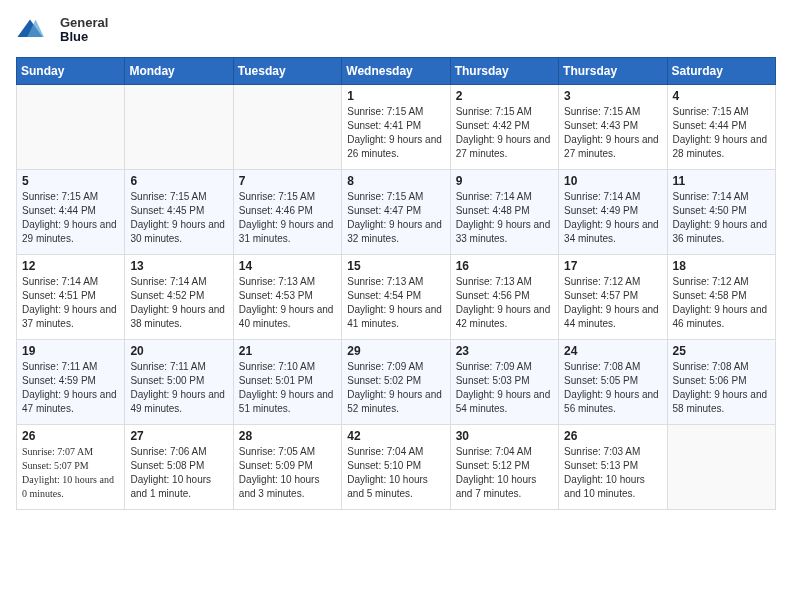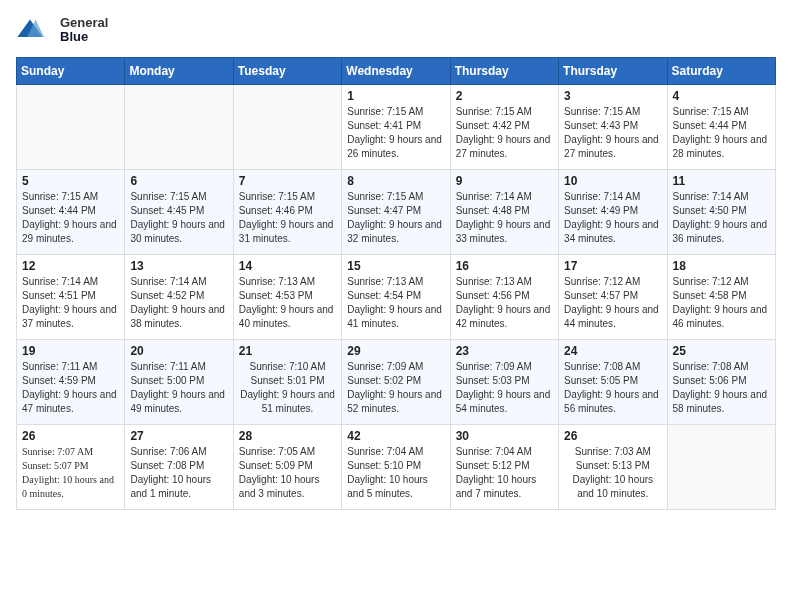--- a/index.html
+++ b/index.html
@@ -250,21 +250,21 @@
 Daylight: 9 hours and 47 minutes.</div>
         </td>
         <td>
           <span class="day-num">20</span>
           <div class="day-info" style="white-space: pre-line;">Sunrise: 7:11 AM
 Sunset: 5:00 PM
 Daylight: 9 hours and 49 minutes.</div>
         </td>
         <td>
           <span class="day-num">21</span>
-          <div class="day-info" style="white-space: pre-line; text-align: center;">Sunrise: 7:10 AM
+          <div class="day-info" style="white-space: pre-line;">Sunrise: 7:10 AM
 Sunset: 5:01 PM
 Daylight: 9 hours and 51 minutes.</div>
         </td>
         <td>
           <span class="day-num">29</span>
           <div class="day-info" style="white-space: pre-line;">Sunrise: 7:09 AM
 Sunset: 5:02 PM
 Daylight: 9 hours and 52 minutes.</div>
         </td>
         <td>
@@ -289,21 +289,21 @@
       <tr>
         <td>
           <span class="day-num">26</span>
           <div class="day-info" style="white-space: pre-line; font-family: Liberation Serif, serif;">Sunrise: 7:07 AM
 Sunset: 5:07 PM
 Daylight: 10 hours and 0 minutes.</div>
         </td>
         <td>
           <span class="day-num">27</span>
           <div class="day-info" style="white-space: pre-line;">Sunrise: 7:06 AM
-Sunset: 7:08 PM
+Sunset: 5:08 PM
 Daylight: 10 hours and 1 minute.</div>
         </td>
         <td>
           <span class="day-num">28</span>
           <div class="day-info" style="white-space: pre-line;">Sunrise: 7:05 AM
 Sunset: 5:09 PM
 Daylight: 10 hours and 3 minutes.</div>
         </td>
         <td>
           <span class="day-num">42</span>
@@ -312,20 +312,20 @@
 Daylight: 10 hours and 5 minutes.</div>
         </td>
         <td>
           <span class="day-num">30</span>
           <div class="day-info" style="white-space: pre-line;">Sunrise: 7:04 AM
 Sunset: 5:12 PM
 Daylight: 10 hours and 7 minutes.</div>
         </td>
         <td>
           <span class="day-num">26</span>
-          <div class="day-info" style="white-space: pre-line; text-align: center;">Sunrise: 7:03 AM
+          <div class="day-info" style="white-space: pre-line;">Sunrise: 7:03 AM
 Sunset: 5:13 PM
 Daylight: 10 hours and 10 minutes.</div>
         </td>
         <td class="empty-cell"></td>
       </tr>
     </tbody>
 </table>
 
 </body></html>

